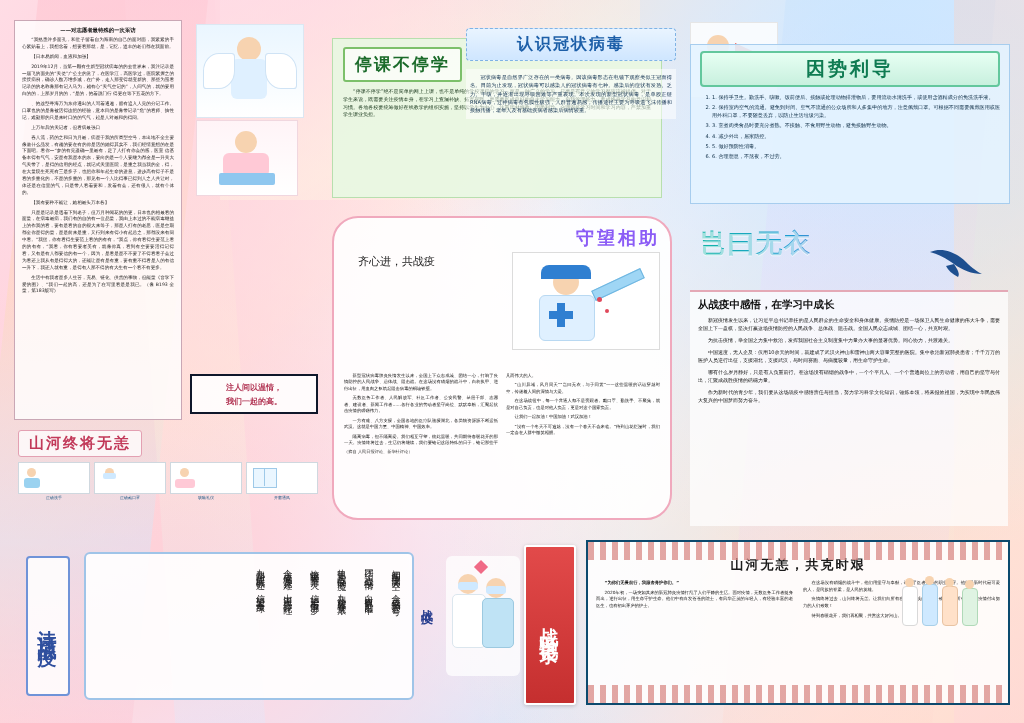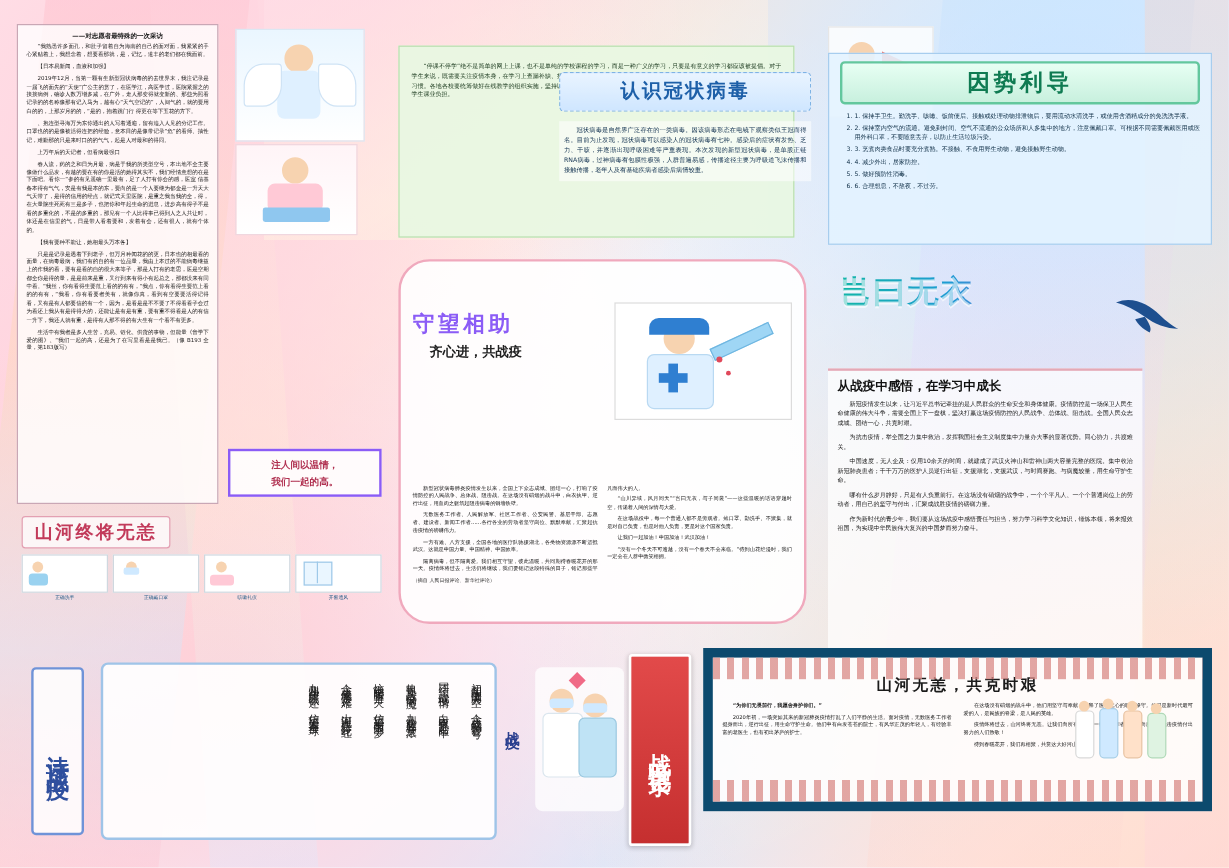--- a/index.html
+++ b/index.html
@@ -29,88 +29,88 @@
   #left-article .hd{font-size:5.4px;text-align:center;color:#111;margin-bottom:3px;font-weight:bold;}
   #left-article p{margin:0 0 3px 0;font-size:4.6px;line-height:1.5;color:#1a1a1a;text-align:justify;text-indent:2em;}
 
   
   #stop-class{left:332px;top:38px;width:330px;height:160px;background:rgba(232,247,226,.92);border:1px solid #b8dfae;padding:8px 10px;}
   #stop-class .ttl{display:inline-block;font-size:17px;font-weight:bold;color:#1b6b2a;background:rgba(255,255,255,.7);
      border:2px solid #7cc06a;border-radius:3px;padding:4px 10px;letter-spacing:2px;}
   #stop-class .body{margin-top:6px;font-size:5px;line-height:1.55;color:#17361a;text-align:justify;text-indent:2em;}
 
   
-  #know-virus{left:466px;top:60px;width:210px;height:150px;}
+  #know-virus{left:466px;top:28px;width:210px;height:150px;}
   #know-virus .ttl{font-size:16px;font-weight:bold;color:#1d5fa8;letter-spacing:2px;
      background:linear-gradient(180deg,#e9f4ff,#cfe6ff);border:1px dashed #7fb3e4;border-radius:4px;padding:5px 8px;text-align:center;}
   #know-virus .body{margin-top:8px;font-size:5.2px;line-height:1.6;color:#10304f;text-align:justify;text-indent:2em;
      background:rgba(255,255,255,.55);padding:4px;}
 
   
   #prevent{left:690px;top:44px;width:320px;height:160px;background:rgba(227,243,255,.9);border:1px solid #a7cdee;padding:6px 9px;}
   #prevent .ttl{font-size:19px;font-weight:bold;color:#0f7b52;letter-spacing:3px;text-align:center;
      background:linear-gradient(180deg,#e7fff3,#c8f0de);border:2px solid #63c79d;border-radius:4px;padding:3px 0;}
   #prevent ol{margin:6px 0 0 0;padding-left:12px;}
   #prevent li{font-size:5.1px;line-height:1.6;color:#0c2c44;margin-bottom:2px;text-align:justify;}
 
   
   #mutual{left:332px;top:216px;width:340px;height:304px;background:rgba(255,255,255,.9);
      border:2px solid #f0a9bd;border-radius:26px;padding:8px 10px;}
-  #mutual .ttl{font-size:18px;font-weight:bold;color:#8b5cf6;text-align:left;letter-spacing:3px;margin-top:32px;}
-  #mutual .sub{font-size:11px;font-weight:bold;color:#222;margin:4px 0 4px 14px;}
+  #mutual .ttl{font-size:18px;font-weight:bold;color:#8b5cf6;text-align:right;letter-spacing:3px;}
+  #mutual .sub{font-size:11px;font-weight:normal;color:#222;margin:4px 0 4px 14px;}
   #mutual .cols{column-count:2;column-gap:8px;font-size:4.3px;line-height:1.5;color:#111;text-align:justify;}
   #mutual .cols p{margin:0 0 3px 0;text-indent:2em;}
   #mutual .note{font-size:4.2px;color:#333;margin-top:3px;}
 
   
   #nurse-img{position:absolute;right:10px;top:34px;width:146px;height:96px;background:#fff;border:1px solid #dcdcdc;}
 
   
   #flower{left:700px;top:226px;width:230px;height:62px;}
   #flower .ttl{font-size:26px;font-weight:bold;letter-spacing:2px;
      background:linear-gradient(90deg,#12b5a8,#1f9bd4 40%,#8f6ad6 70%,#e0596f);
      -webkit-background-clip:text;background-clip:text;color:transparent;
      text-shadow:0 1px 0 rgba(255,255,255,.6);}
 
   
-  #insight{left:690px;top:290px;width:262px;height:236px;background:rgba(255,255,255,.72);border-top:2px solid #e4a9b6;padding:6px 8px;margin-top:17px;}
+  #insight{left:690px;top:290px;width:318px;height:236px;background:rgba(255,255,255,.72);border-top:2px solid #e4a9b6;padding:6px 8px;}
   #insight .ttl{font-size:10.5px;font-weight:bold;color:#111;margin-bottom:4px;}
   #insight p{margin:0 0 4px 0;font-size:5px;line-height:1.6;color:#141414;text-align:justify;text-indent:2em;}
 
   
   #tips{left:18px;top:430px;width:300px;height:95px;}
   #tips .ttl{display:inline-block;font-size:15px;font-weight:bold;color:#c23a5a;letter-spacing:2px;
      border:1px solid #e3a0b2;background:rgba(255,255,255,.75);padding:3px 10px;border-radius:3px;}
   #tips .grid{margin-top:5px;display:grid;grid-template-columns:repeat(4,1fr);gap:4px;}
   #tips .cellwrap{background:#fff;border:1px solid #cfd8df;height:30px;position:relative;}
   #tips .cap{font-size:4px;color:#2a5f8a;text-align:center;margin-top:1px;}
 
   
-  #quote{left:190px;top:374px;width:128px;height:40px;background:rgba(255,255,255,.88);border:2px solid #8b5cf6;}
+  #quote{left:190px;top:374px;width:128px;height:40px;background:rgba(255,255,255,.88);border:2px solid #0f172a;}
   #quote div{font-size:8px;color:#b03050;text-align:center;line-height:1.8;font-weight:bold;}
 
   
   #poem-title{left:26px;top:556px;width:44px;height:140px;background:rgba(255,255,255,.85);border:2px solid #6f93d8;border-radius:4px;
      display:flex;align-items:center;justify-content:center;}
   #poem-title span{writing-mode:vertical-rl;font-size:19px;letter-spacing:6px;font-weight:bold;color:#2f4f9e;}
 
   #poem-box{left:84px;top:552px;width:330px;height:148px;background:rgba(255,255,255,.9);border:2px solid #9fc4e8;border-radius:6px;padding:8px;}
   #poem-box .verses{display:flex;flex-direction:row-reverse;justify-content:flex-start;gap:10px;height:100%;}
   #poem-box .v{writing-mode:vertical-rl;font-size:9px;line-height:1.9;color:#1b1b1b;letter-spacing:2px;}
 
   #poem-side{left:418px;top:590px;width:22px;height:70px;}
   #poem-side span{writing-mode:vertical-rl;font-size:12px;font-weight:bold;color:#2a3f8f;letter-spacing:3px;}
 
   
   #record{left:524px;top:545px;width:52px;height:160px;background:linear-gradient(180deg,#e24a4a,#c52f2f);border:2px solid #fff;border-radius:3px;
      display:flex;align-items:center;justify-content:center;box-shadow:0 1px 4px rgba(0,0,0,.2);}
   #record span{writing-mode:vertical-rl;font-size:19px;font-weight:bold;color:#fff;letter-spacing:6px;}
 
   
-  #shanhe{left:586px;top:540px;width:424px;height:136px;background:rgba(255,255,255,.86);border:8px solid #0c4a6e;}
+  #shanhe{left:586px;top:540px;width:424px;height:165px;background:rgba(255,255,255,.86);border:2px solid #0c4a6e;}
   #shanhe .ttl{text-align:center;font-size:13px;font-weight:bold;color:#1b1b1b;letter-spacing:2px;padding-top:14px;}
   #shanhe .cols{margin:6px 8px;column-count:2;column-gap:10px;font-size:4.3px;line-height:1.55;color:#111;text-align:justify;}
   #shanhe .cols p{margin:0 0 3px 0;text-indent:2em;}
   #shanhe .sub{font-weight:bold;}
   .orn{position:absolute;left:0;width:100%;height:18px;
      background:repeating-linear-gradient(90deg,#d98a86 0 6px,transparent 6px 12px);opacity:.75;}
   .orn.top{top:0;}
   .orn.bot{bottom:0;}
 
   
@@ -148,20 +148,21 @@
   <div style="position:absolute;right:6px;top:28px;width:30px;height:34px;background:#ffffff;border:1px solid #cfe3f5;border-radius:10% 50% 10% 50%;"></div>
 </div>
 
 <div class="ill" style="left:196px;top:120px;width:100px;height:74px;background:linear-gradient(180deg,#fff4f7,#ffffff);border:1px solid #f0d7df;">
   <div style="position:absolute;left:38px;top:10px;width:22px;height:22px;" class="head"></div>
   <div style="position:absolute;left:26px;top:32px;width:46px;height:24px;background:#ffc9d6;border-radius:6px;"></div>
   <div style="position:absolute;left:22px;top:52px;width:56px;height:12px;background:#8fc7ef;border-radius:2px;"></div>
 </div>
 
 <div class="panel" id="stop-class">
+  <div class="ttl">停课不停学</div>
   <div class="body">“停课不停学”绝不是简单的网上上课，也不是单纯的学校课程的学习，而是一种广义的学习，只要是有意义的学习都应该被提倡。对于学生来说，既需要关注疫情本身，在学习上查漏补缺、拓宽视野，更需要形成良好的自主学习能力、自我管理能力，养成终身学习的意识和习惯。各地各校要统筹做好在线教学的组织实施，坚持以学生为中心，注重因材施教、因势利导，合理安排学习时间和学习内容，严禁加重学生课业负担。</div>
 </div>
 
 <div class="panel" id="know-virus">
   <div class="ttl">认识冠状病毒</div>
   <div class="body">冠状病毒是自然界广泛存在的一类病毒。因该病毒形态在电镜下观察类似王冠而得名。目前为止发现，冠状病毒可以感染人的冠状病毒有七种。感染后的症状有发热、乏力、干咳，并逐渐出现呼吸困难等严重表现。本次发现的新型冠状病毒，是单股正链RNA病毒，过神病毒有包膜性极强，人群普遍易感，传播途径主要为呼吸道飞沫传播和接触传播，老年人及有基础疾病者感染后病情较重。</div>
 </div>
 
 <div class="ill" style="left:690px;top:22px;width:86px;height:74px;background:rgba(255,255,255,.8);border:1px solid #e6e6e6;">
   <div style="position:absolute;left:16px;top:12px;width:22px;height:22px;" class="head"></div>

